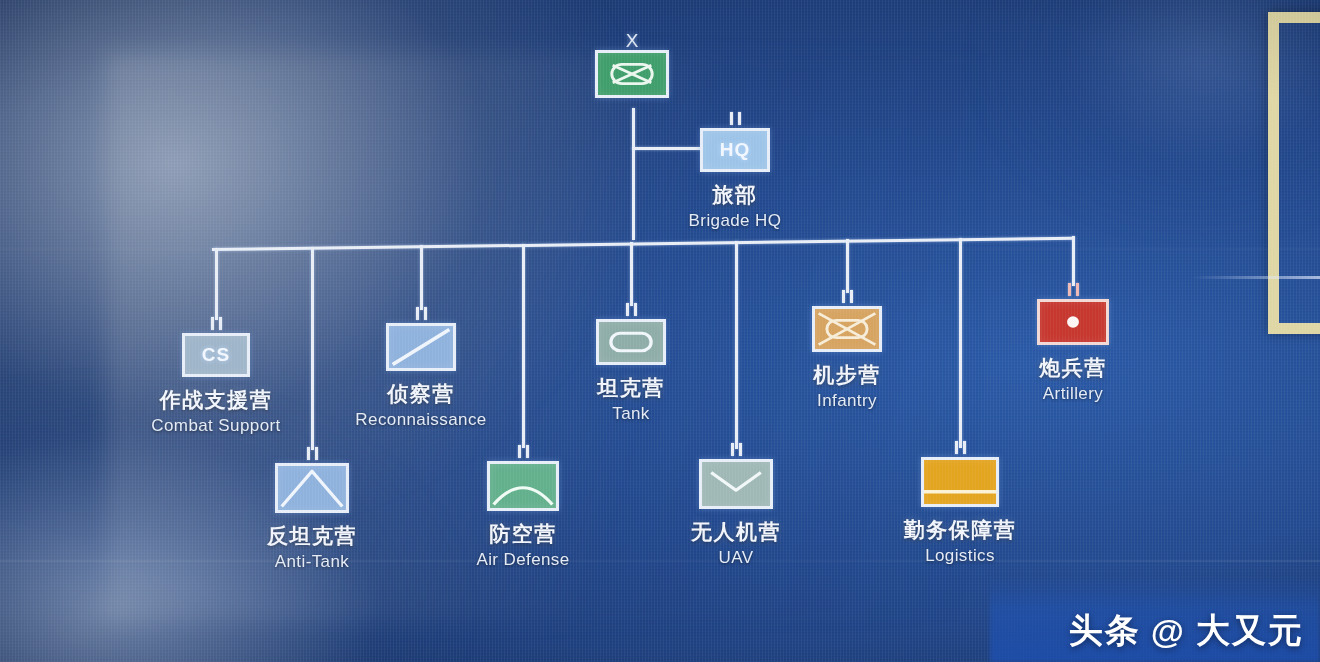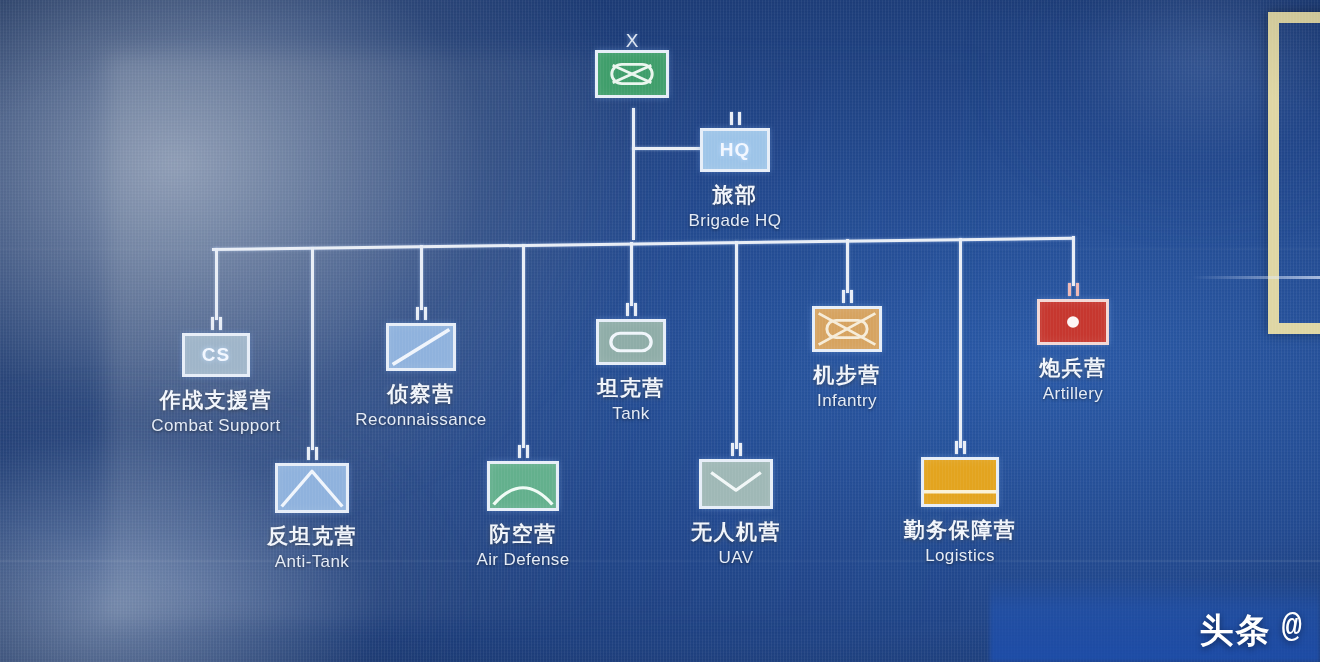--- a/index.html
+++ b/index.html
@@ -188,24 +188,23 @@
   .watermark {
     position: absolute;
     right: 16px;
     bottom: 8px;
     font-size: 34px;
     font-weight: 700;
     color: #ffffff;
     letter-spacing: 2px;
     text-shadow: 0 2px 6px rgba(0,0,0,.45);
     display: flex;
-    align-items: flex-start;
+    align-items: center;
     gap: 10px;
     white-space: nowrap;
-    font-family: Liberation Mono, monospace;
   }
   .watermark .at { font-weight: 700; }
   .wm-band {
     position: absolute;
     right: 0;
     bottom: 0;
     width: 330px;
     height: 86px;
     background: linear-gradient(180deg, rgba(36,84,176,0) 0%, rgba(34,86,182,0.55) 38%, rgba(30,80,178,0.80) 100%);
     filter: blur(2px);
@@ -406,15 +405,16 @@
 
   </div>
 
   <div class="bg-vignette"></div>
   <div class="noise"></div>
 
   <div class="wm-band"></div>
   <div class="watermark">
     <span>头条</span>
     <span class="at">@</span>
+    <span>大又元</span>
   </div>
 
 </div>
 
 </body></html>

